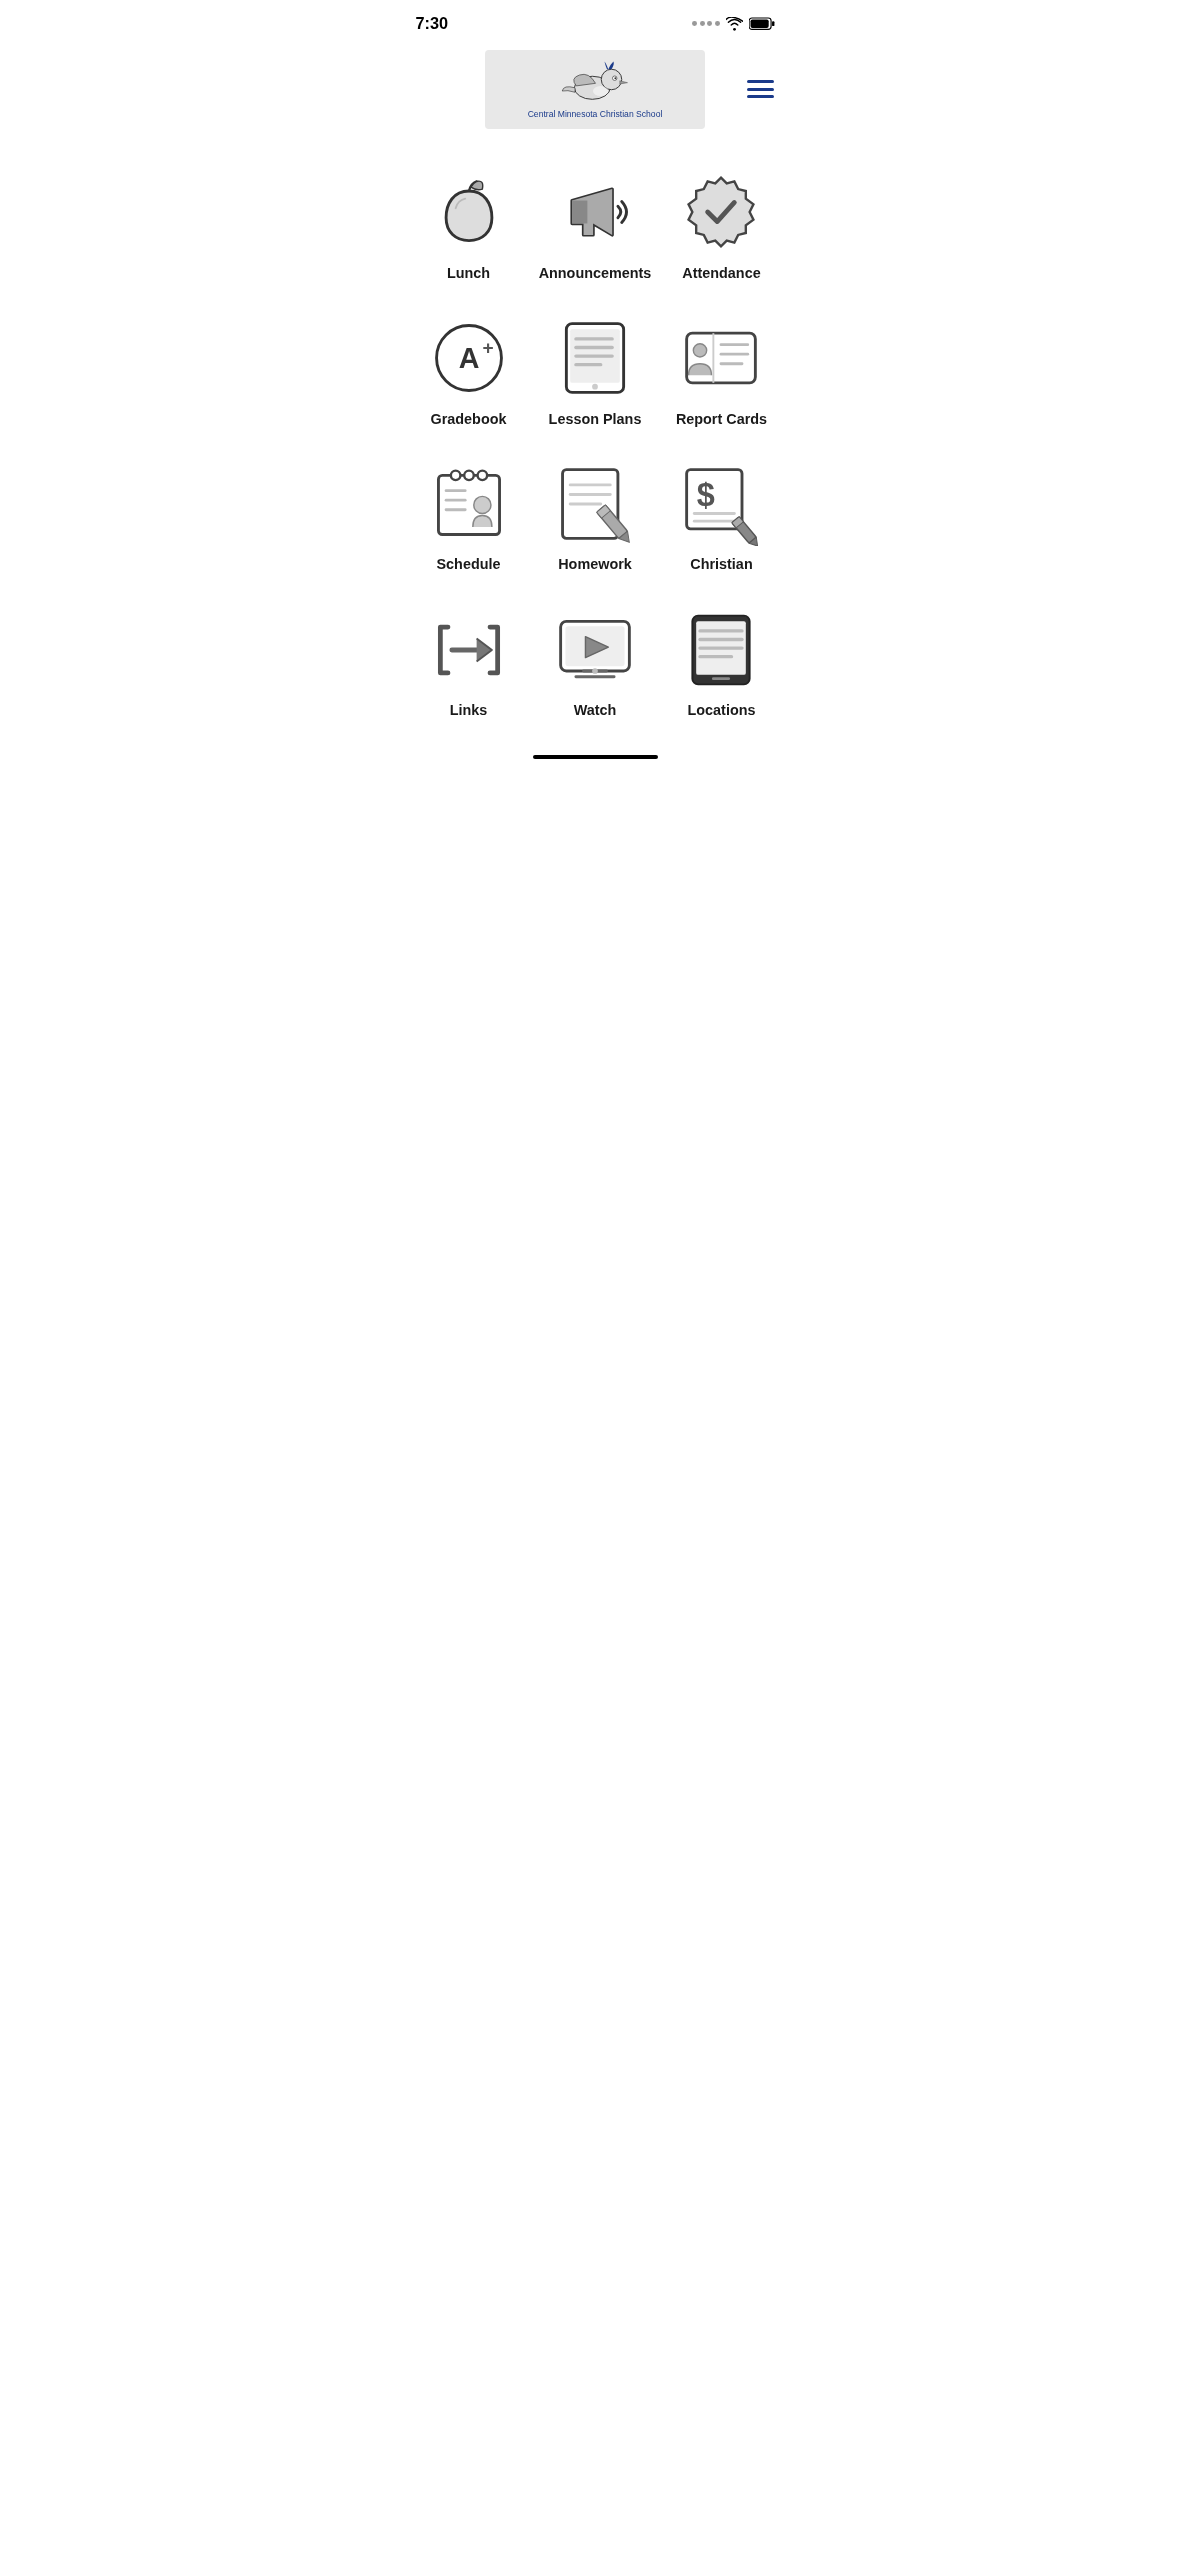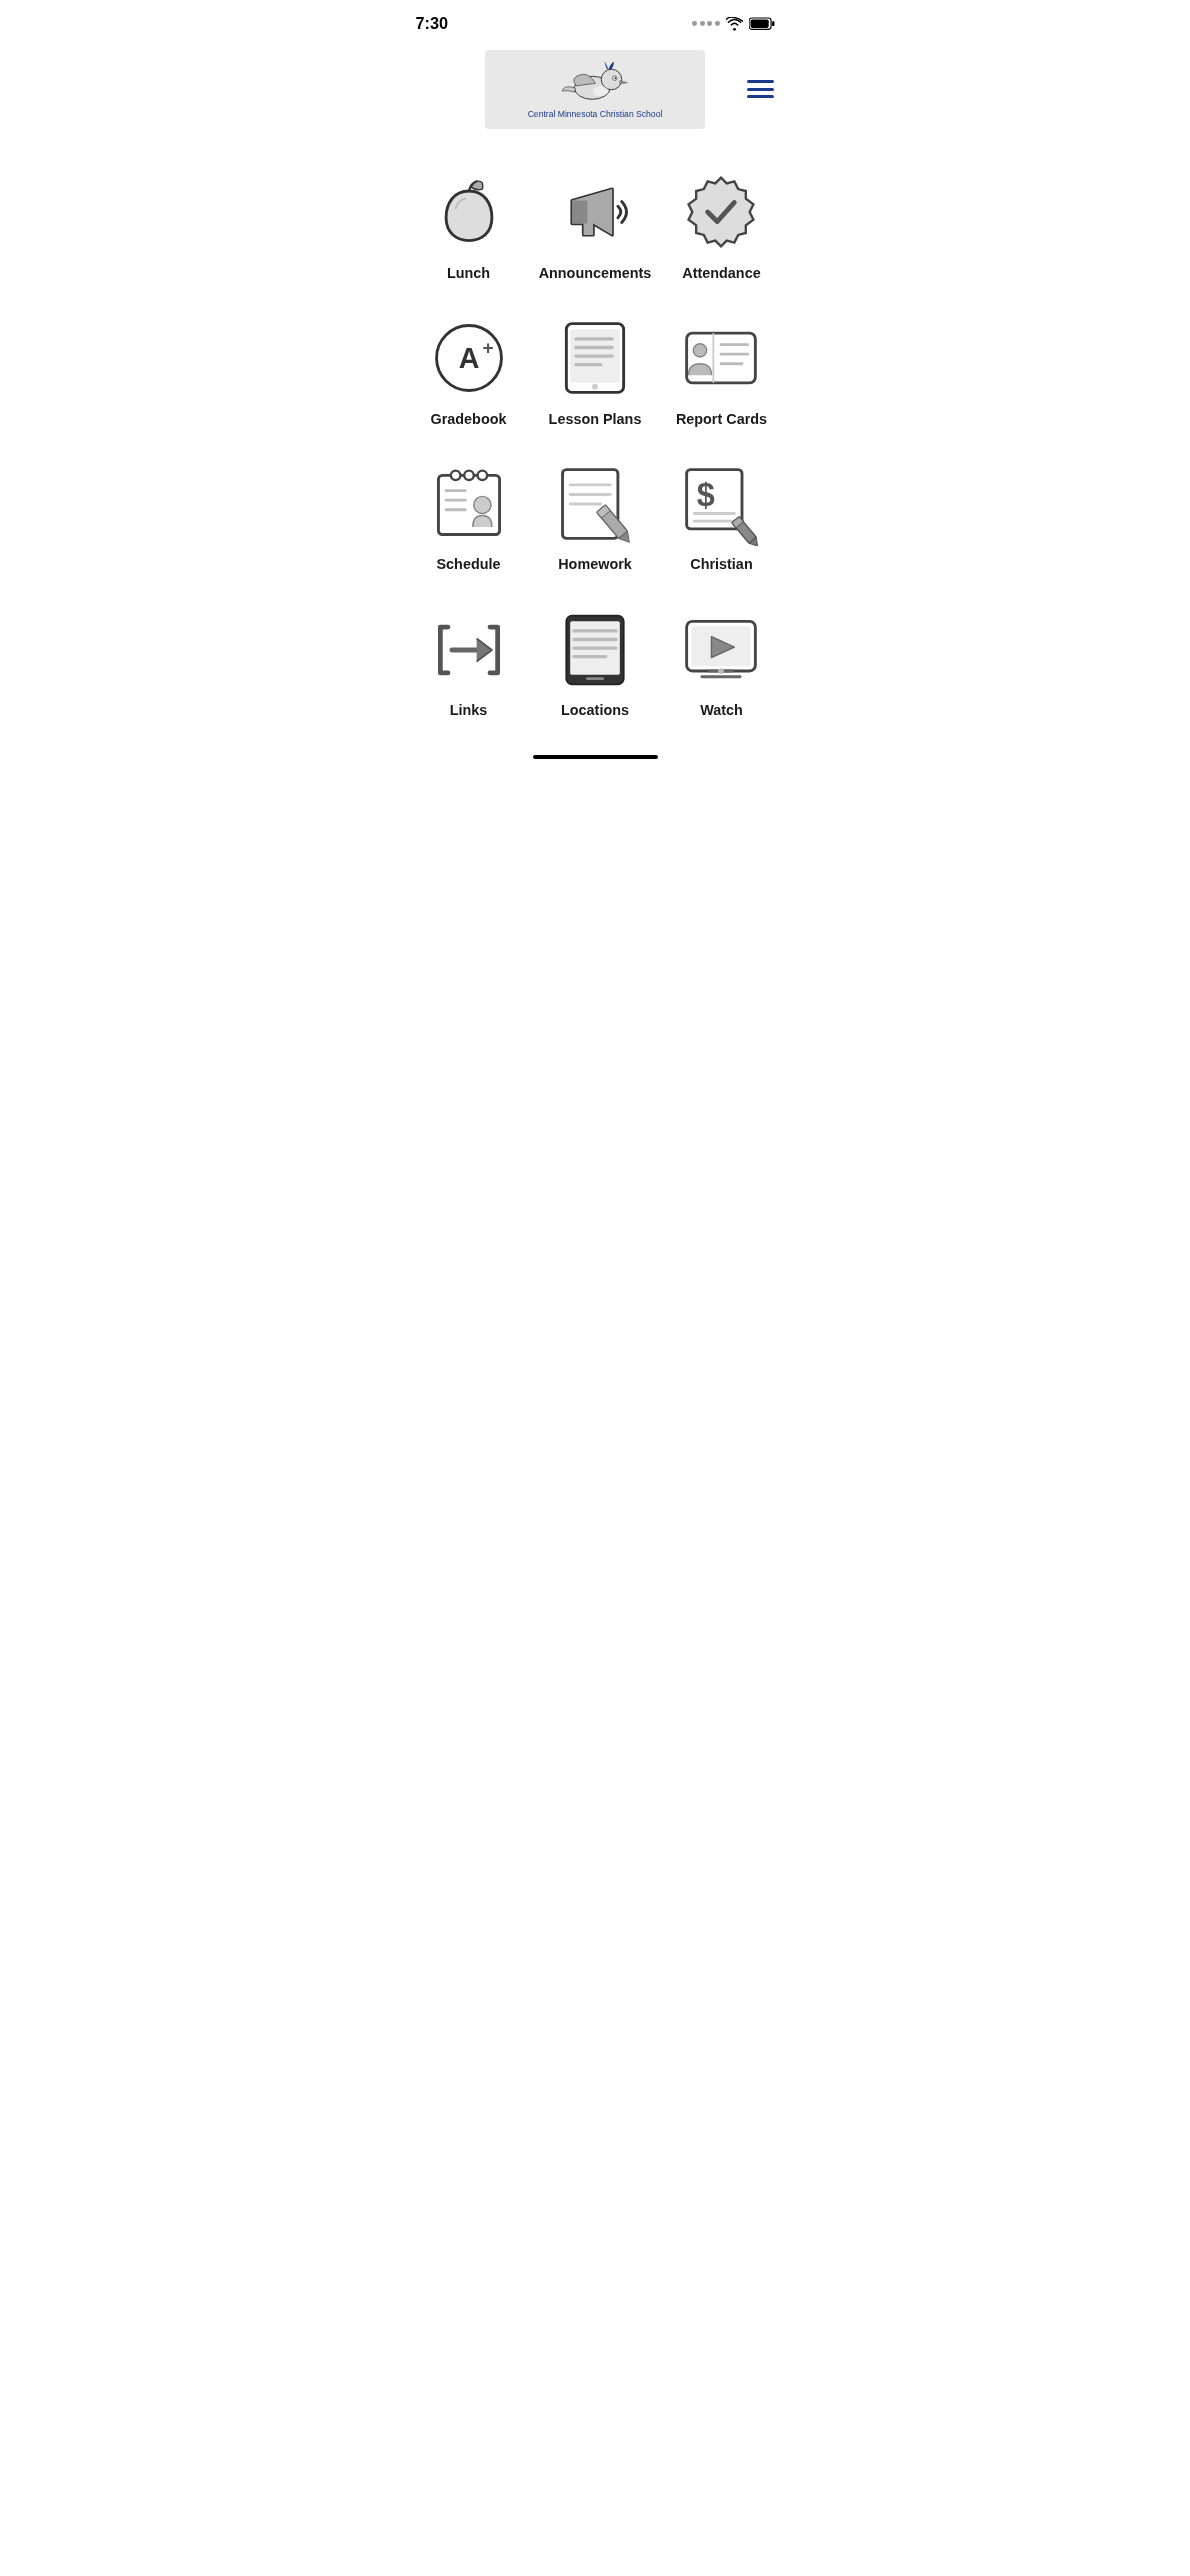--- a/index.html
+++ b/index.html
@@ -360,50 +360,50 @@
         <path d="M52 32 L68 44 L52 56" fill="#777" stroke="#555" stroke-width="2" stroke-linejoin="round"></path>
       </svg>
     </div>
     <span class="item-label">Links</span>
   </div>
 
   <div class="grid-item">
     <div class="icon-wrap">
       <svg width="84" height="84" viewBox="0 0 88 88">
 
+        <rect x="8" y="14" width="72" height="52" rx="6" fill="#fff" stroke="#444" stroke-width="3"></rect>
+        <rect x="13" y="19" width="62" height="42" rx="3" fill="#eee"></rect>
+
+        <polygon points="34,30 34,52 58,41" fill="#888" stroke="#666" stroke-width="1.5" stroke-linejoin="round"></polygon>
+
+        <line x1="32" y1="66" x2="56" y2="66" stroke="#666" stroke-width="3" stroke-linecap="round"></line>
+        <line x1="24" y1="72" x2="64" y2="72" stroke="#666" stroke-width="3" stroke-linecap="round"></line>
+
+        <circle cx="44" cy="66" r="3" fill="#bbb"></circle>
+      </svg>
+    </div>
+    <span class="item-label">Watch</span>
+  </div>
+
+  <div class="grid-item">
+    <div class="icon-wrap">
+      <svg width="84" height="84" viewBox="0 0 88 88">
+
         <rect x="14" y="8" width="60" height="72" rx="6" ry="6" fill="#333" stroke="#222" stroke-width="2"></rect>
         <rect x="18" y="14" width="52" height="56" rx="2" fill="#eee"></rect>
 
         <line x1="36" y1="74" x2="52" y2="74" stroke="#888" stroke-width="3" stroke-linecap="round"></line>
 
         <line x1="22" y1="24" x2="66" y2="24" stroke="#bbb" stroke-width="3.5" stroke-linecap="round"></line>
         <line x1="22" y1="33" x2="66" y2="33" stroke="#bbb" stroke-width="3.5" stroke-linecap="round"></line>
         <line x1="22" y1="42" x2="66" y2="42" stroke="#bbb" stroke-width="3.5" stroke-linecap="round"></line>
         <line x1="22" y1="51" x2="55" y2="51" stroke="#bbb" stroke-width="3.5" stroke-linecap="round"></line>
       </svg>
     </div>
     <span class="item-label">Locations</span>
   </div>
 
-  <div class="grid-item">
-    <div class="icon-wrap">
-      <svg width="84" height="84" viewBox="0 0 88 88">
-
-        <rect x="8" y="14" width="72" height="52" rx="6" fill="#fff" stroke="#444" stroke-width="3"></rect>
-        <rect x="13" y="19" width="62" height="42" rx="3" fill="#eee"></rect>
-
-        <polygon points="34,30 34,52 58,41" fill="#888" stroke="#666" stroke-width="1.5" stroke-linejoin="round"></polygon>
-
-        <line x1="32" y1="66" x2="56" y2="66" stroke="#666" stroke-width="3" stroke-linecap="round"></line>
-        <line x1="24" y1="72" x2="64" y2="72" stroke="#666" stroke-width="3" stroke-linecap="round"></line>
-
-        <circle cx="44" cy="66" r="3" fill="#bbb"></circle>
-      </svg>
-    </div>
-    <span class="item-label">Watch</span>
-  </div>
-
 </div>
 
 <div class="bottom-bar">
   <div class="home-indicator"></div>
 </div>
 
 
 </body></html>

